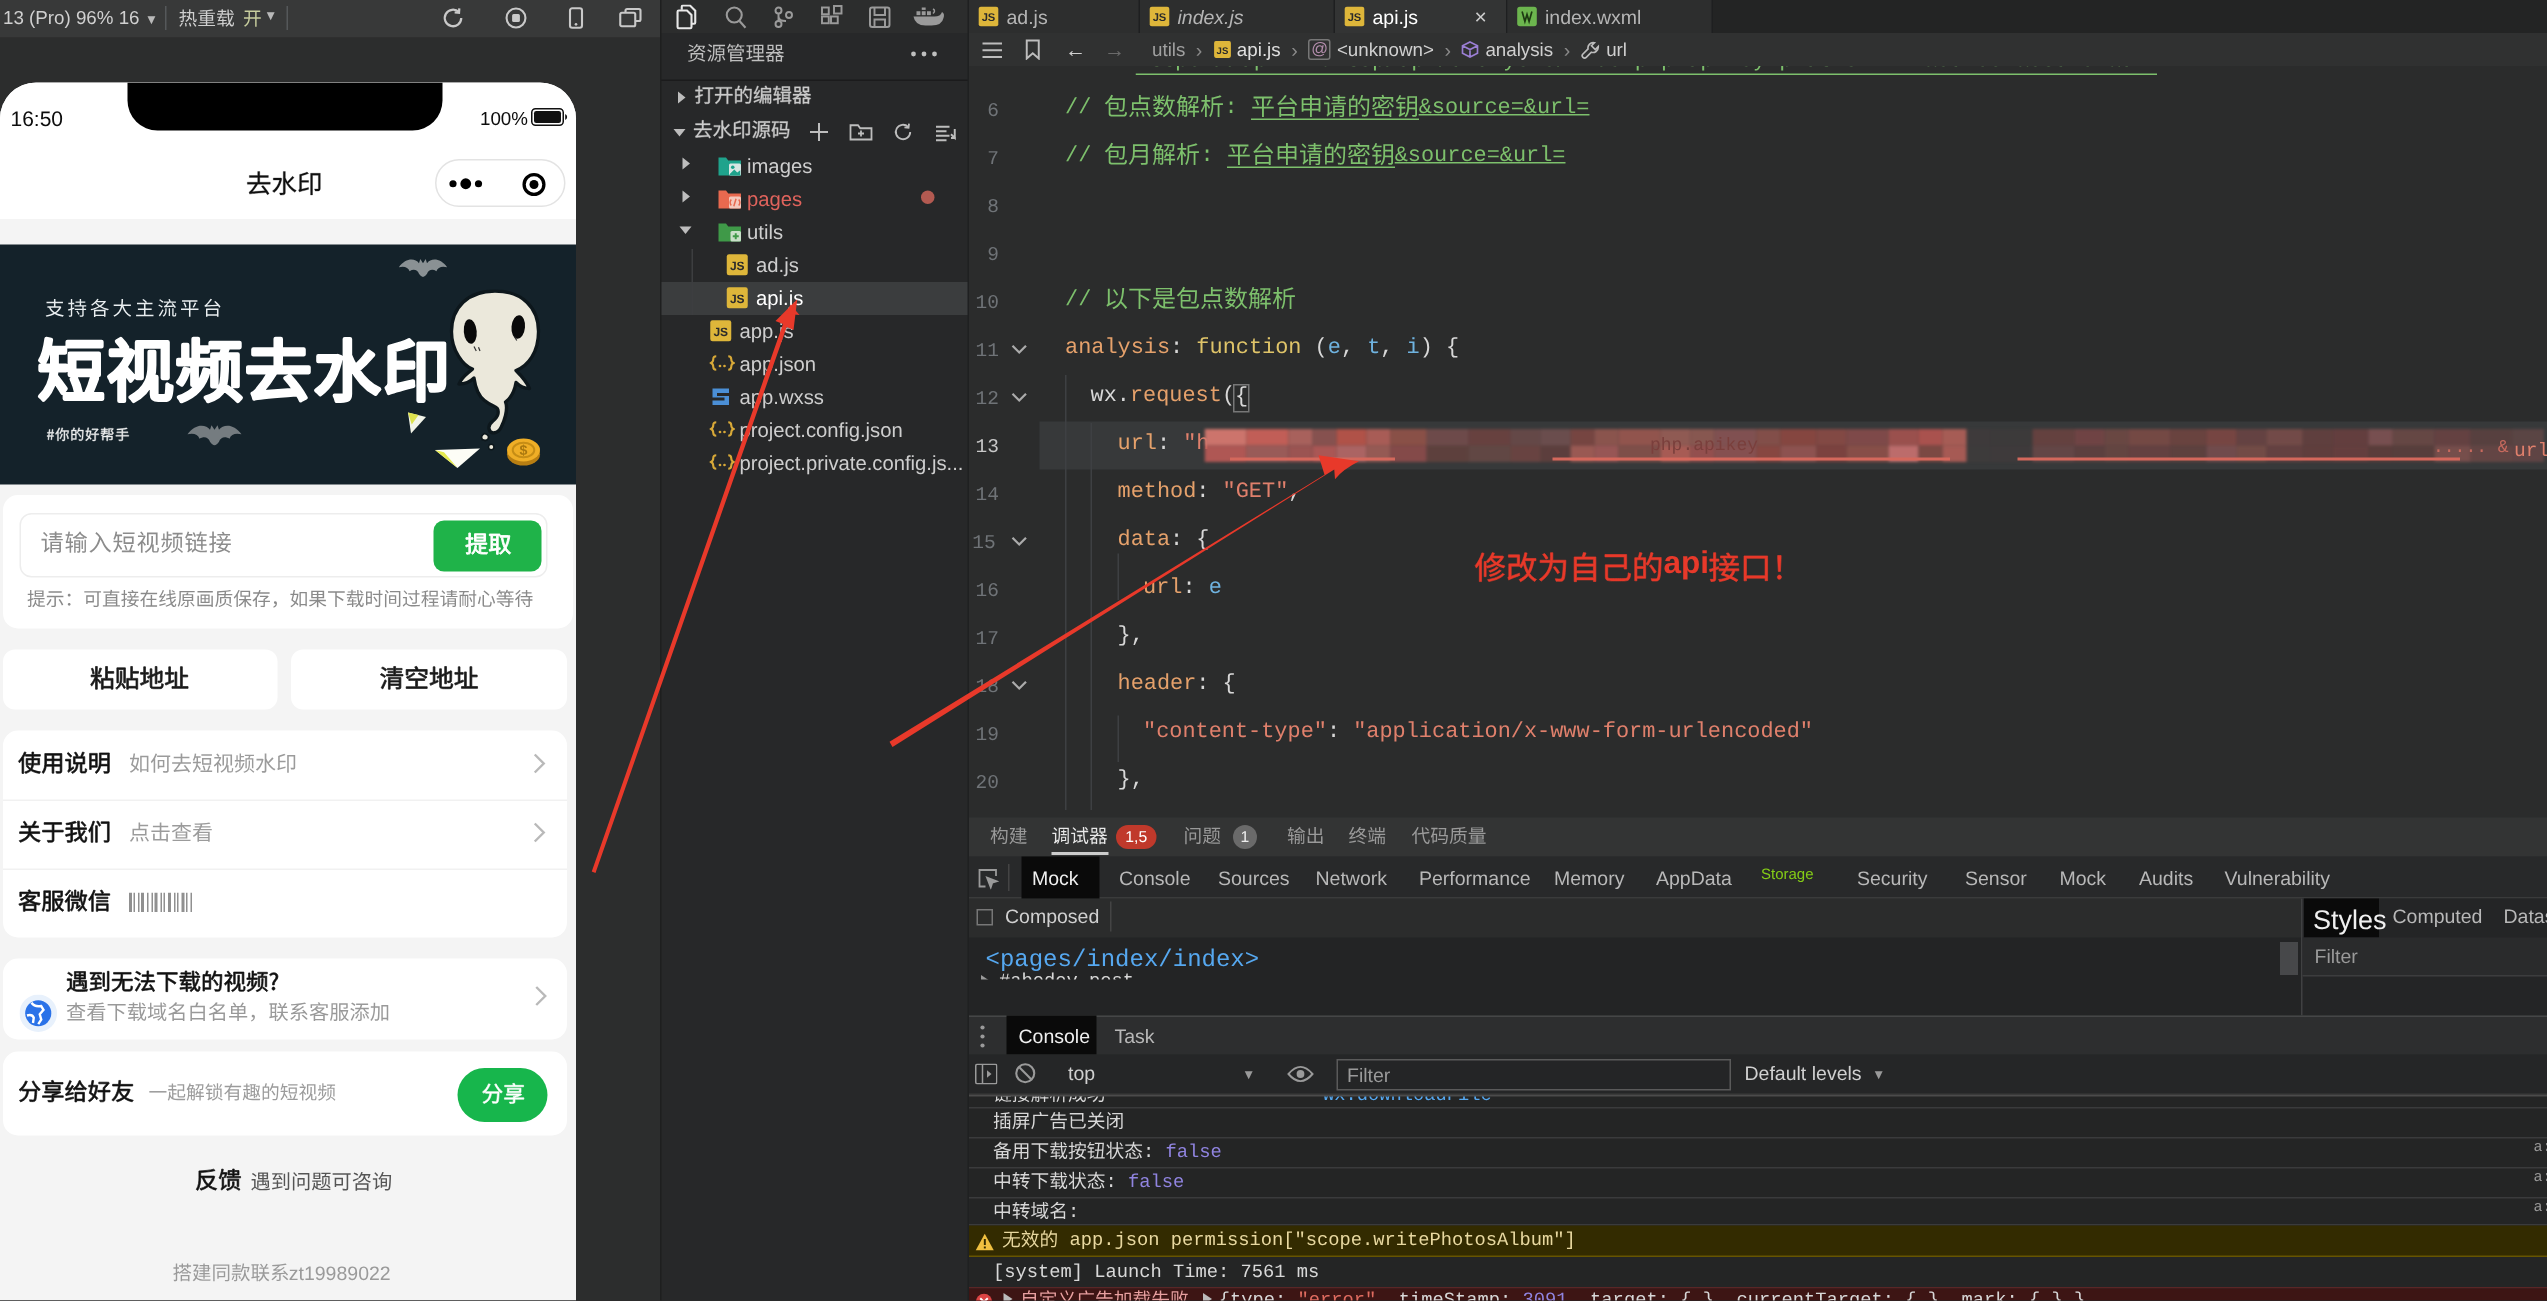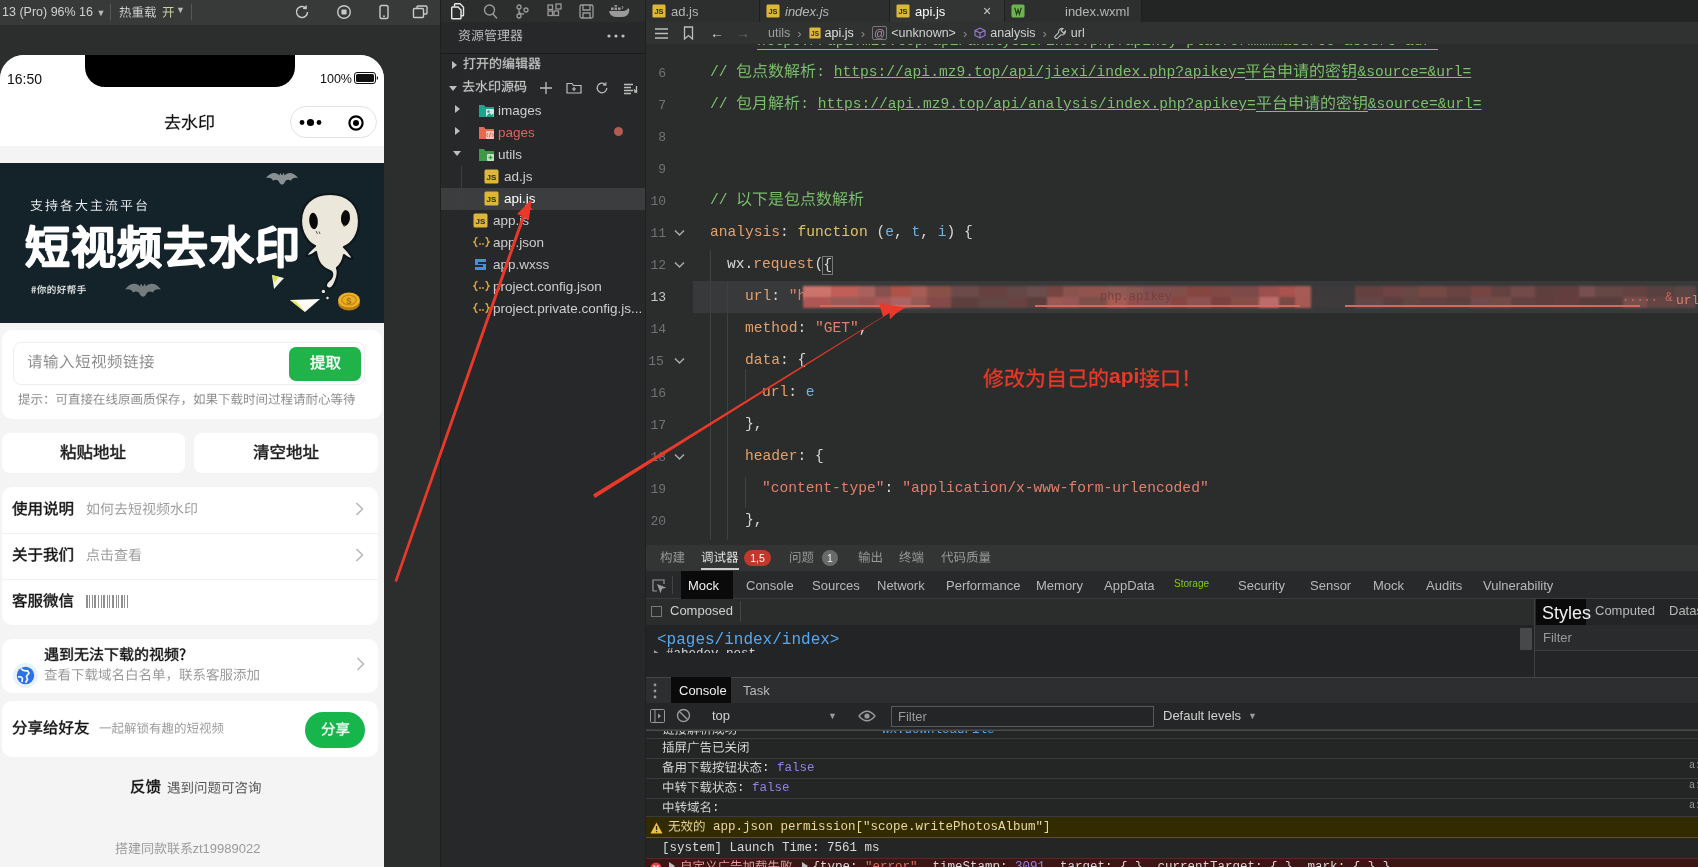--- a/index.html
+++ b/index.html
@@ -718,21 +718,21 @@
     <rect x="0.5" y="0.5" width="14" height="14" rx="1.5" fill="#deb63a"></rect>
     <text x="7.5" y="11" text-anchor="middle" font-size="8" font-weight="bold" fill="#2b2b2b" font-family="Liberation Sans">JS</text>
   </svg>
 <div class="a" style="left:915px;top:4px;color:#ffffff;font-size:13px;">api.js</div>
 <div class="a" style="left:983px;top:3px;color:#cccccc;font-size:14px">×</div>
 <div class="a" style="left:1005px;top:0;width:137px;height:22px;background:#2d2e2e;border-right:1px solid #1e1f20"></div>
 <svg class="a" style="left:1011px;top:4px" width="14" height="14" viewBox="0 0 15 15">
     <rect x="0.5" y="0.5" width="14" height="14" rx="2" fill="#6cb54e"></rect>
     <path d="M4 4 l2 7 1.5-5 1.5 5 2-7" fill="none" stroke="#1d3a12" stroke-width="1.2"></path>
   </svg>
-<div class="a" style="left:1030px;top:4px;color:#b5b5b5;font-size:13px;margin-left:35px;">index.wxml</div>
+<div class="a" style="left:1030px;top:4px;color:#b5b5b5;font-size:13px;">index.wxml</div>
 <div class="a" style="left:646px;top:22px;width:1052px;height:22px;background:#303131"></div>
 <div class="a" style="left:654px;top:22px;height:22px;display:flex;align-items:center">
     <svg width="15" height="13" viewBox="0 0 15 13" stroke="#bdbdbd" stroke-width="1.4">
       <path d="M1 2 h13 M1 6.5 h13 M1 11 h13"></path>
     </svg>
     <span style="width:14px"></span>
     <svg width="11" height="14" viewBox="0 0 11 14">
       <path d="M1.5 1 h8 V13 L5.5 9.5 1.5 13 Z" fill="none" stroke="#bdbdbd" stroke-width="1.3"></path>
     </svg>
     <span style="width:16px"></span>
@@ -797,35 +797,35 @@
 <div class="a" style="left:710px;top:250px;width:1px;height:290px;background:#3e4043"></div>
 <div class="a" style="left:727px;top:282px;width:1px;height:258px;background:#3e4043"></div>
 <div class="a" style="left:745px;top:369px;width:1px;height:31px;background:#3e4043"></div>
 <div class="a" style="left:745px;top:477px;width:1px;height:31px;background:#3e4043"></div>
 <div class="a" style="left:710px;top:64px;font-family:Liberation Mono,monospace;font-size:14.6px;white-space:pre;line-height:17px;display:flex"><span style="color:#7dc06c;">// </span><svg width="80.0" height="16.8" style="overflow:visible;display:block;display:inline-block;margin-top:-1px">
       <use href="#g119" fill="#7dc06c" transform="translate(0.00,13.76) scale(0.01600,-0.01600)"></use>
       <use href="#g69" fill="#7dc06c" transform="translate(16.00,13.76) scale(0.01600,-0.01600)"></use>
       <use href="#g120" fill="#7dc06c" transform="translate(32.00,13.76) scale(0.01600,-0.01600)"></use>
       <use href="#g96" fill="#7dc06c" transform="translate(48.00,13.76) scale(0.01600,-0.01600)"></use>
       <use href="#g121" fill="#7dc06c" transform="translate(64.00,13.76) scale(0.01600,-0.01600)"></use>
-    </svg><span style="color:#7dc06c;">: </span><span style="color:#7dc06c;text-decoration:underline;">https://api.mz9.top/api/jiexi/index.php?apikey=</span><svg width="112.0" height="16.8" style="overflow:visible;display:block;display:inline-block;margin-top:-1px;border-bottom:1px solid #7dc06c">
+    </svg><span style="color:#7dc06c;">: </span><svg width="112.0" height="16.8" style="overflow:visible;display:block;display:inline-block;margin-top:-1px;border-bottom:1px solid #7dc06c">
       <use href="#g13" fill="#7dc06c" transform="translate(0.00,13.76) scale(0.01600,-0.01600)"></use>
       <use href="#g14" fill="#7dc06c" transform="translate(16.00,13.76) scale(0.01600,-0.01600)"></use>
       <use href="#g122" fill="#7dc06c" transform="translate(32.00,13.76) scale(0.01600,-0.01600)"></use>
       <use href="#g24" fill="#7dc06c" transform="translate(48.00,13.76) scale(0.01600,-0.01600)"></use>
       <use href="#g20" fill="#7dc06c" transform="translate(64.00,13.76) scale(0.01600,-0.01600)"></use>
       <use href="#g123" fill="#7dc06c" transform="translate(80.00,13.76) scale(0.01600,-0.01600)"></use>
       <use href="#g124" fill="#7dc06c" transform="translate(96.00,13.76) scale(0.01600,-0.01600)"></use>
     </svg><span style="color:#7dc06c;text-decoration:underline;">&amp;source=&amp;url=</span></div>
 <div class="a" style="left:710px;top:96px;font-family:Liberation Mono,monospace;font-size:14.6px;white-space:pre;line-height:17px;display:flex"><span style="color:#7dc06c;">// </span><svg width="64.0" height="16.8" style="overflow:visible;display:block;display:inline-block;margin-top:-1px">
       <use href="#g119" fill="#7dc06c" transform="translate(0.00,13.76) scale(0.01600,-0.01600)"></use>
       <use href="#g125" fill="#7dc06c" transform="translate(16.00,13.76) scale(0.01600,-0.01600)"></use>
       <use href="#g96" fill="#7dc06c" transform="translate(32.00,13.76) scale(0.01600,-0.01600)"></use>
       <use href="#g121" fill="#7dc06c" transform="translate(48.00,13.76) scale(0.01600,-0.01600)"></use>
-    </svg><span style="color:#7dc06c;">: </span><span style="color:#7dc06c;text-decoration:underline;">https://api.mz9.top/api/analysis/index.php?apikey=</span><svg width="112.0" height="16.8" style="overflow:visible;display:block;display:inline-block;margin-top:-1px;border-bottom:1px solid #7dc06c">
+    </svg><span style="color:#7dc06c;">: </span><svg width="112.0" height="16.8" style="overflow:visible;display:block;display:inline-block;margin-top:-1px;border-bottom:1px solid #7dc06c">
       <use href="#g13" fill="#7dc06c" transform="translate(0.00,13.76) scale(0.01600,-0.01600)"></use>
       <use href="#g14" fill="#7dc06c" transform="translate(16.00,13.76) scale(0.01600,-0.01600)"></use>
       <use href="#g122" fill="#7dc06c" transform="translate(32.00,13.76) scale(0.01600,-0.01600)"></use>
       <use href="#g24" fill="#7dc06c" transform="translate(48.00,13.76) scale(0.01600,-0.01600)"></use>
       <use href="#g20" fill="#7dc06c" transform="translate(64.00,13.76) scale(0.01600,-0.01600)"></use>
       <use href="#g123" fill="#7dc06c" transform="translate(80.00,13.76) scale(0.01600,-0.01600)"></use>
       <use href="#g124" fill="#7dc06c" transform="translate(96.00,13.76) scale(0.01600,-0.01600)"></use>
     </svg><span style="color:#7dc06c;text-decoration:underline;">&amp;source=&amp;url=</span></div>
 <div class="a" style="left:710px;top:192px;font-family:Liberation Mono,monospace;font-size:14.6px;white-space:pre;line-height:17px;display:flex"><span style="color:#7dc06c;">// </span><svg width="128.0" height="16.8" style="overflow:visible;display:block;display:inline-block;margin-top:-1px">
       <use href="#g126" fill="#7dc06c" transform="translate(0.00,13.76) scale(0.01600,-0.01600)"></use>

